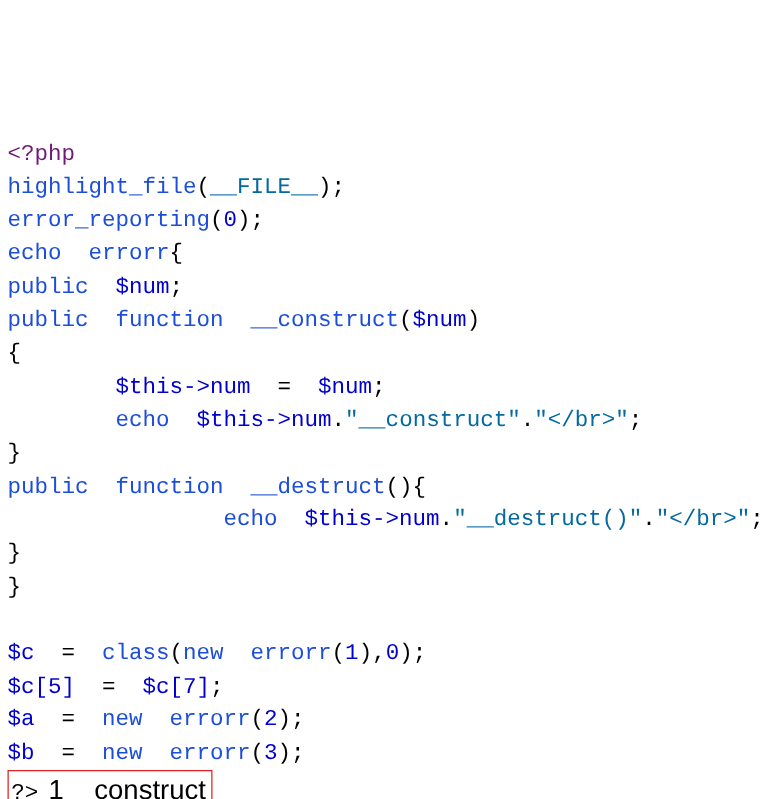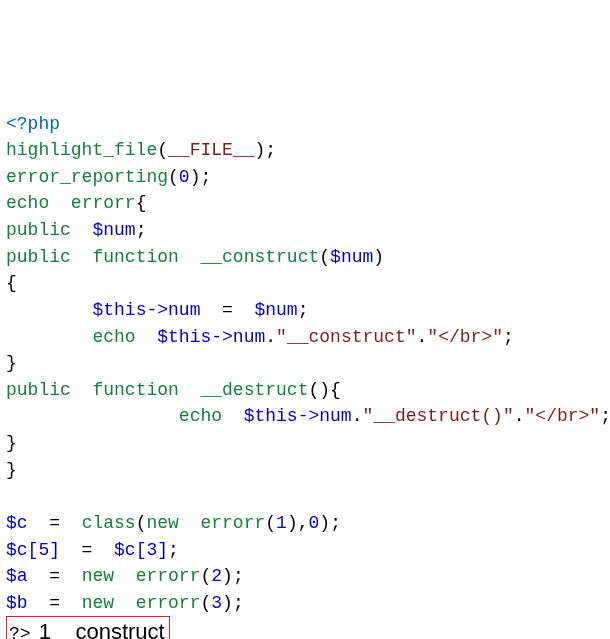--- a/index.html
+++ b/index.html
@@ -6,24 +6,24 @@
     margin: 0;
     padding: 4px 6px;
     background: #fff;
     font-family: Consolas, "Courier New", monospace;
     font-size: 18px;
     line-height: 1.48;
     color: #000;
     white-space: pre;
   }
   .code-block { white-space: pre; }
-  .tok-tag   { color: #0369a1; }   
-  .tok-func  { color: #15803d; }   
+  .tok-tag   { color: #701a75; }   
+  .tok-func  { color: #1d4ed8; }   
   .tok-var   { color: #0000cc; }   
-  .tok-const { color: #7f1d1d; }   
+  .tok-const { color: #0369a1; }   
   .tok-plain { color: #000; }
   .output-block {
     font-family: Arial, Helvetica, sans-serif;
     font-size: 22px;
     line-height: 1.4;
     color: #000;
     white-space: normal;
   }
   .output-line { display: block; }
   .qm { font-family: Consolas, "Courier New", monospace; font-size:18px; color:#000; margin-right:2px;}
@@ -47,21 +47,21 @@
 <span class="tok-plain">{</span>
 <span class="tok-plain">        </span><span class="tok-var">$this-&gt;num</span><span class="tok-plain">  =  </span><span class="tok-var">$num</span><span class="tok-plain">;</span>
 <span class="tok-plain">        </span><span class="tok-func">echo</span><span class="tok-plain">  </span><span class="tok-var">$this-&gt;num</span><span class="tok-plain">.</span><span class="tok-const">"__construct"</span><span class="tok-plain">.</span><span class="tok-const">"&lt;/br&gt;"</span><span class="tok-plain">;</span>
 <span class="tok-plain">}</span>
 <span class="tok-func">public</span><span class="tok-plain">  </span><span class="tok-func">function</span><span class="tok-plain">  </span><span class="tok-func">__destruct</span><span class="tok-plain">(){</span>
 <span class="tok-plain">                </span><span class="tok-func">echo</span><span class="tok-plain">  </span><span class="tok-var">$this-&gt;num</span><span class="tok-plain">.</span><span class="tok-const">"__destruct()"</span><span class="tok-plain">.</span><span class="tok-const">"&lt;/br&gt;"</span><span class="tok-plain">;</span>
 <span class="tok-plain">}</span>
 <span class="tok-plain">}</span>
 
 <span class="tok-var">$c</span><span class="tok-plain">  =  </span><span class="tok-func">class</span><span class="tok-plain">(</span><span class="tok-func">new</span><span class="tok-plain">  </span><span class="tok-func">errorr</span><span class="tok-plain">(</span><span class="tok-var">1</span><span class="tok-plain">),</span><span class="tok-var">0</span><span class="tok-plain">);</span>
-<span class="tok-var">$c[5]</span><span class="tok-plain">  =  </span><span class="tok-var">$c[3]</span><span class="tok-plain">;</span>
+<span class="tok-var">$c[5]</span><span class="tok-plain">  =  </span><span class="tok-var">$c[7]</span><span class="tok-plain">;</span>
 <span class="tok-var">$a</span><span class="tok-plain">  =  </span><span class="tok-func">new</span><span class="tok-plain">  </span><span class="tok-func">errorr</span><span class="tok-plain">(</span><span class="tok-var">2</span><span class="tok-plain">);</span>
 <span class="tok-var">$b</span><span class="tok-plain">  =  </span><span class="tok-func">new</span><span class="tok-plain">  </span><span class="tok-func">errorr</span><span class="tok-plain">(</span><span class="tok-var">3</span><span class="tok-plain">);</span>
 </div><div class="output-block"><span class="hlbox"><span class="qm">?&gt;</span> <span class="output-line" style="display:inline">1__construct</span><br></span>
 
 
 
 
 </div>
 
 

